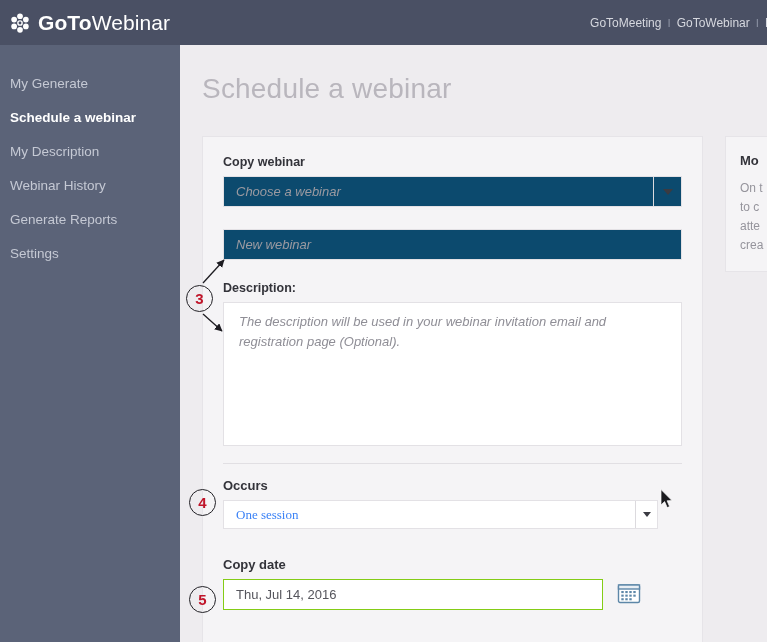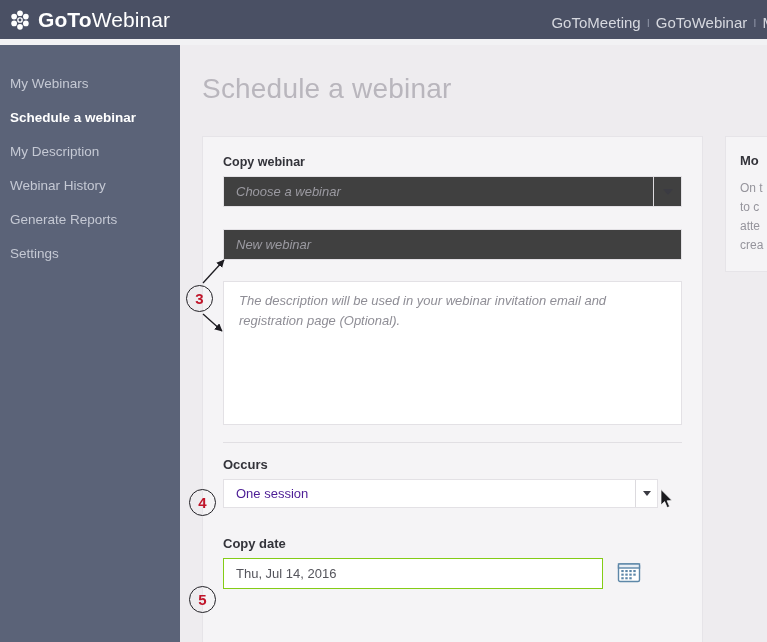--- a/index.html
+++ b/index.html
@@ -7,40 +7,40 @@
     margin: 0; padding: 0;
     width: 767px; height: 642px;
     overflow: hidden;
     font-family: "Liberation Sans", sans-serif;
     background: #f2f2f4;
   }
   #app { position: relative; width: 767px; height: 642px; overflow: hidden; }
 
   
   .topbar {
-    position: absolute; left: 0; top: 0; width: 767px; height: 39px;
+    position: absolute; left: 0; top: 0; width: 767px; height: 45px;
     background: #4a5064;
     display: flex; align-items: center;
   }
   .brand { display: flex; align-items: center; padding-left: 9px; }
   .brand-mark { width: 22px; height: 22px; margin-right: 7px; flex: none; }
   .brand-text {
     color: #ffffff; font-size: 21px; letter-spacing: .1px;
     font-family: "Liberation Sans", sans-serif; white-space: nowrap;
   }
   .brand-text .bold { font-weight: bold; }
   .brand-text .light { font-weight: normal; }
 
   .topnav {
     position: absolute; right: 0; top: 0; height: 45px;
     display: flex; align-items: center; padding-right: 0px;
     white-space: nowrap;
   }
   .topnav a {
-    color: #d6d8df; font-size: 15px; text-decoration: none;
+    color: #d6d8df; font-size: 12px; text-decoration: none;
     padding: 0 0px;
   }
   .topnav .sep { color: #8c91a3; font-size: 11.5px; padding: 0 6px; }
 
   
   .sidebar {
     position: absolute; left: 0; top: 45px; width: 180px; height: 597px;
     background: #5b6378;
     padding-top: 22px;
   }
@@ -72,21 +72,21 @@
     border-bottom: none;
     padding: 18px 20px 0 20px;
   }
 
   .field { margin-bottom: 16px; }
   .field-label {
     font-size: 12.5px; font-weight: bold; color: #33333a;
     margin-bottom: 7px; display: block;
   }
   .input-shell {
-    position: relative; background: #404040;
+    position: relative; background: #0c4a6e;
     border: 1px solid #e3e1e5;
     height: 31px; display: flex; align-items: center;
   }
   .input-shell .txt {
     font-size: 13px; color: #9b9aa1; font-style: italic;
     padding-left: 12px; line-height: 31px; white-space: nowrap;
   }
 
   .dd-arrow {
     position: absolute; right: 0; top: 0; height: 100%;
@@ -111,21 +111,21 @@
   .hr {
     height: 1px; background: #e1dfe3; margin: 17px 0 14px 0;
   }
 
   .select-shell {
     position: relative; background: #ffffff;
     border: 1px solid #e3e1e5; height: 29px;
     width: 435px; display: flex; align-items: center;
   }
   .select-shell .txt {
-    font-size: 13px; color: #4c1d95; padding-left: 12px; white-space: nowrap;
+    font-size: 13px; color: #3b82f6; padding-left: 12px; white-space: nowrap; font-family: Liberation Serif, serif;
   }
   .select-shell .dd-arrow { width: 22px; }
   .select-shell .dd-arrow:after {
     border-left: 4px solid transparent; border-right: 4px solid transparent;
     border-top: 5px solid #3b3b42;
   }
 
   .date-shell {
     position: relative; background: #ffffff;
     border: 1px solid #84cc16; height: 31px;
@@ -186,21 +186,21 @@
     <div class="topnav" style="right:-8px;">
       <a href="#">GoToMeeting</a>
       <span class="sep">I</span>
       <a href="#">GoToWebinar</a>
       <span class="sep">I</span>
       <a href="#">M</a>
     </div>
   </div>
 
   <div class="sidebar">
-    <div class="side-item">My Webinars</div>
+    <div class="side-item">My Generate</div>
     <div class="side-item active">Schedule a webinar</div>
     <div class="side-item">My Description</div>
     <div class="side-item">Webinar History</div>
     <div class="side-item">Generate Reports</div>
     <div class="side-item">Settings</div>
   </div>
 
   <div class="content">
     <div class="page-title">Schedule a webinar</div>
 
@@ -214,20 +214,21 @@
         </div>
       </div>
 
       <div class="field" style="margin-top:22px;">
         <div class="input-shell">
           <span class="txt">New webinar</span>
         </div>
       </div>
 
       <div class="field" style="margin-top:21px;">
+        <label class="field-label">Description:</label>
         <div class="textarea-shell">
           <span class="txt">The description will be used in your webinar invitation email and registration page (Optional).</span>
         </div>
       </div>
 
       <div class="hr"></div>
 
       <div class="field">
         <label class="field-label" style="font-size:13px;">Occurs</label>
         <div class="select-shell">

